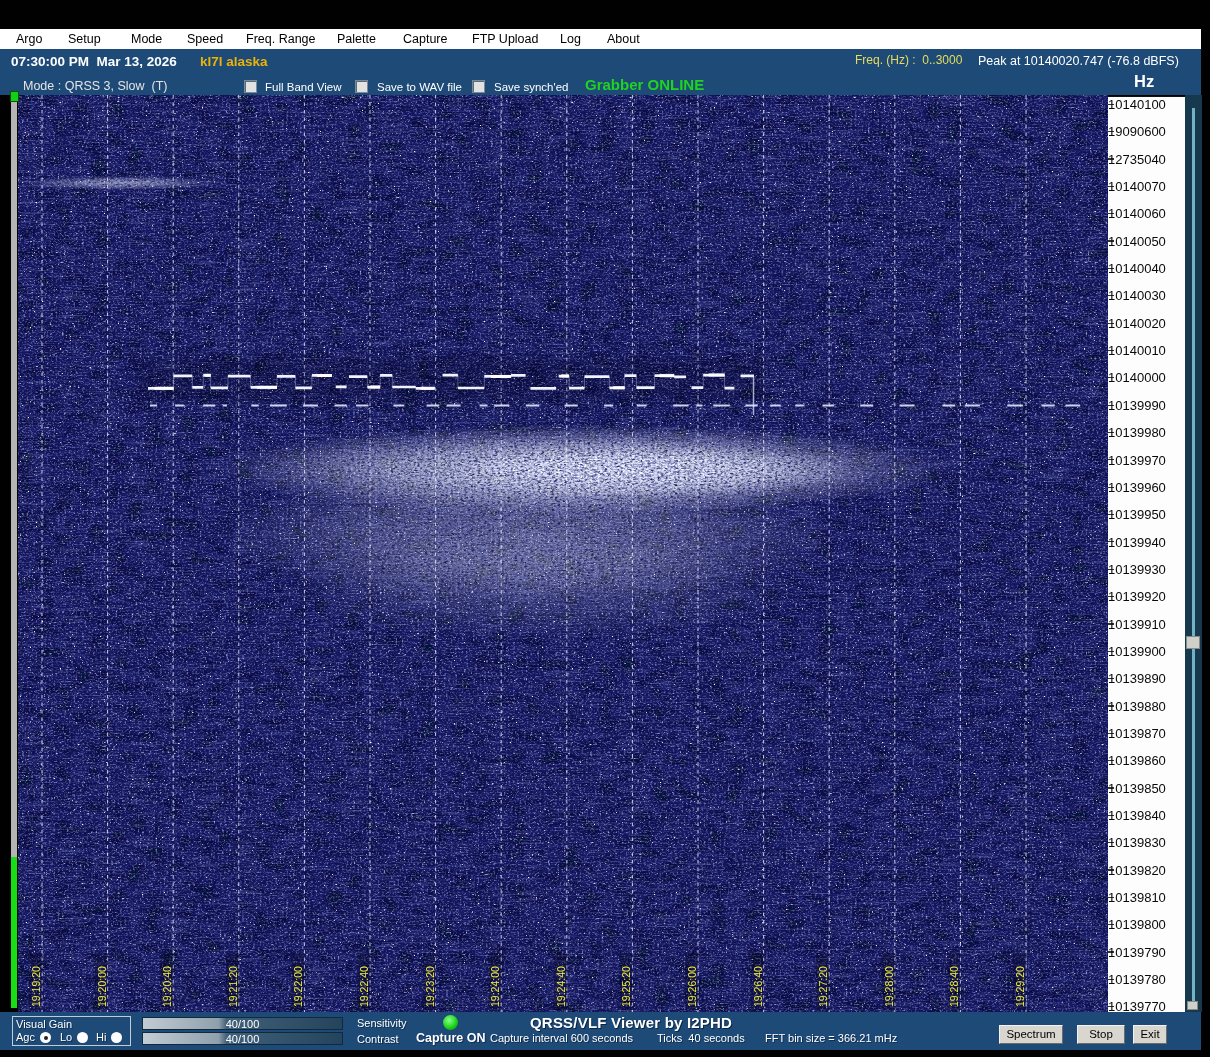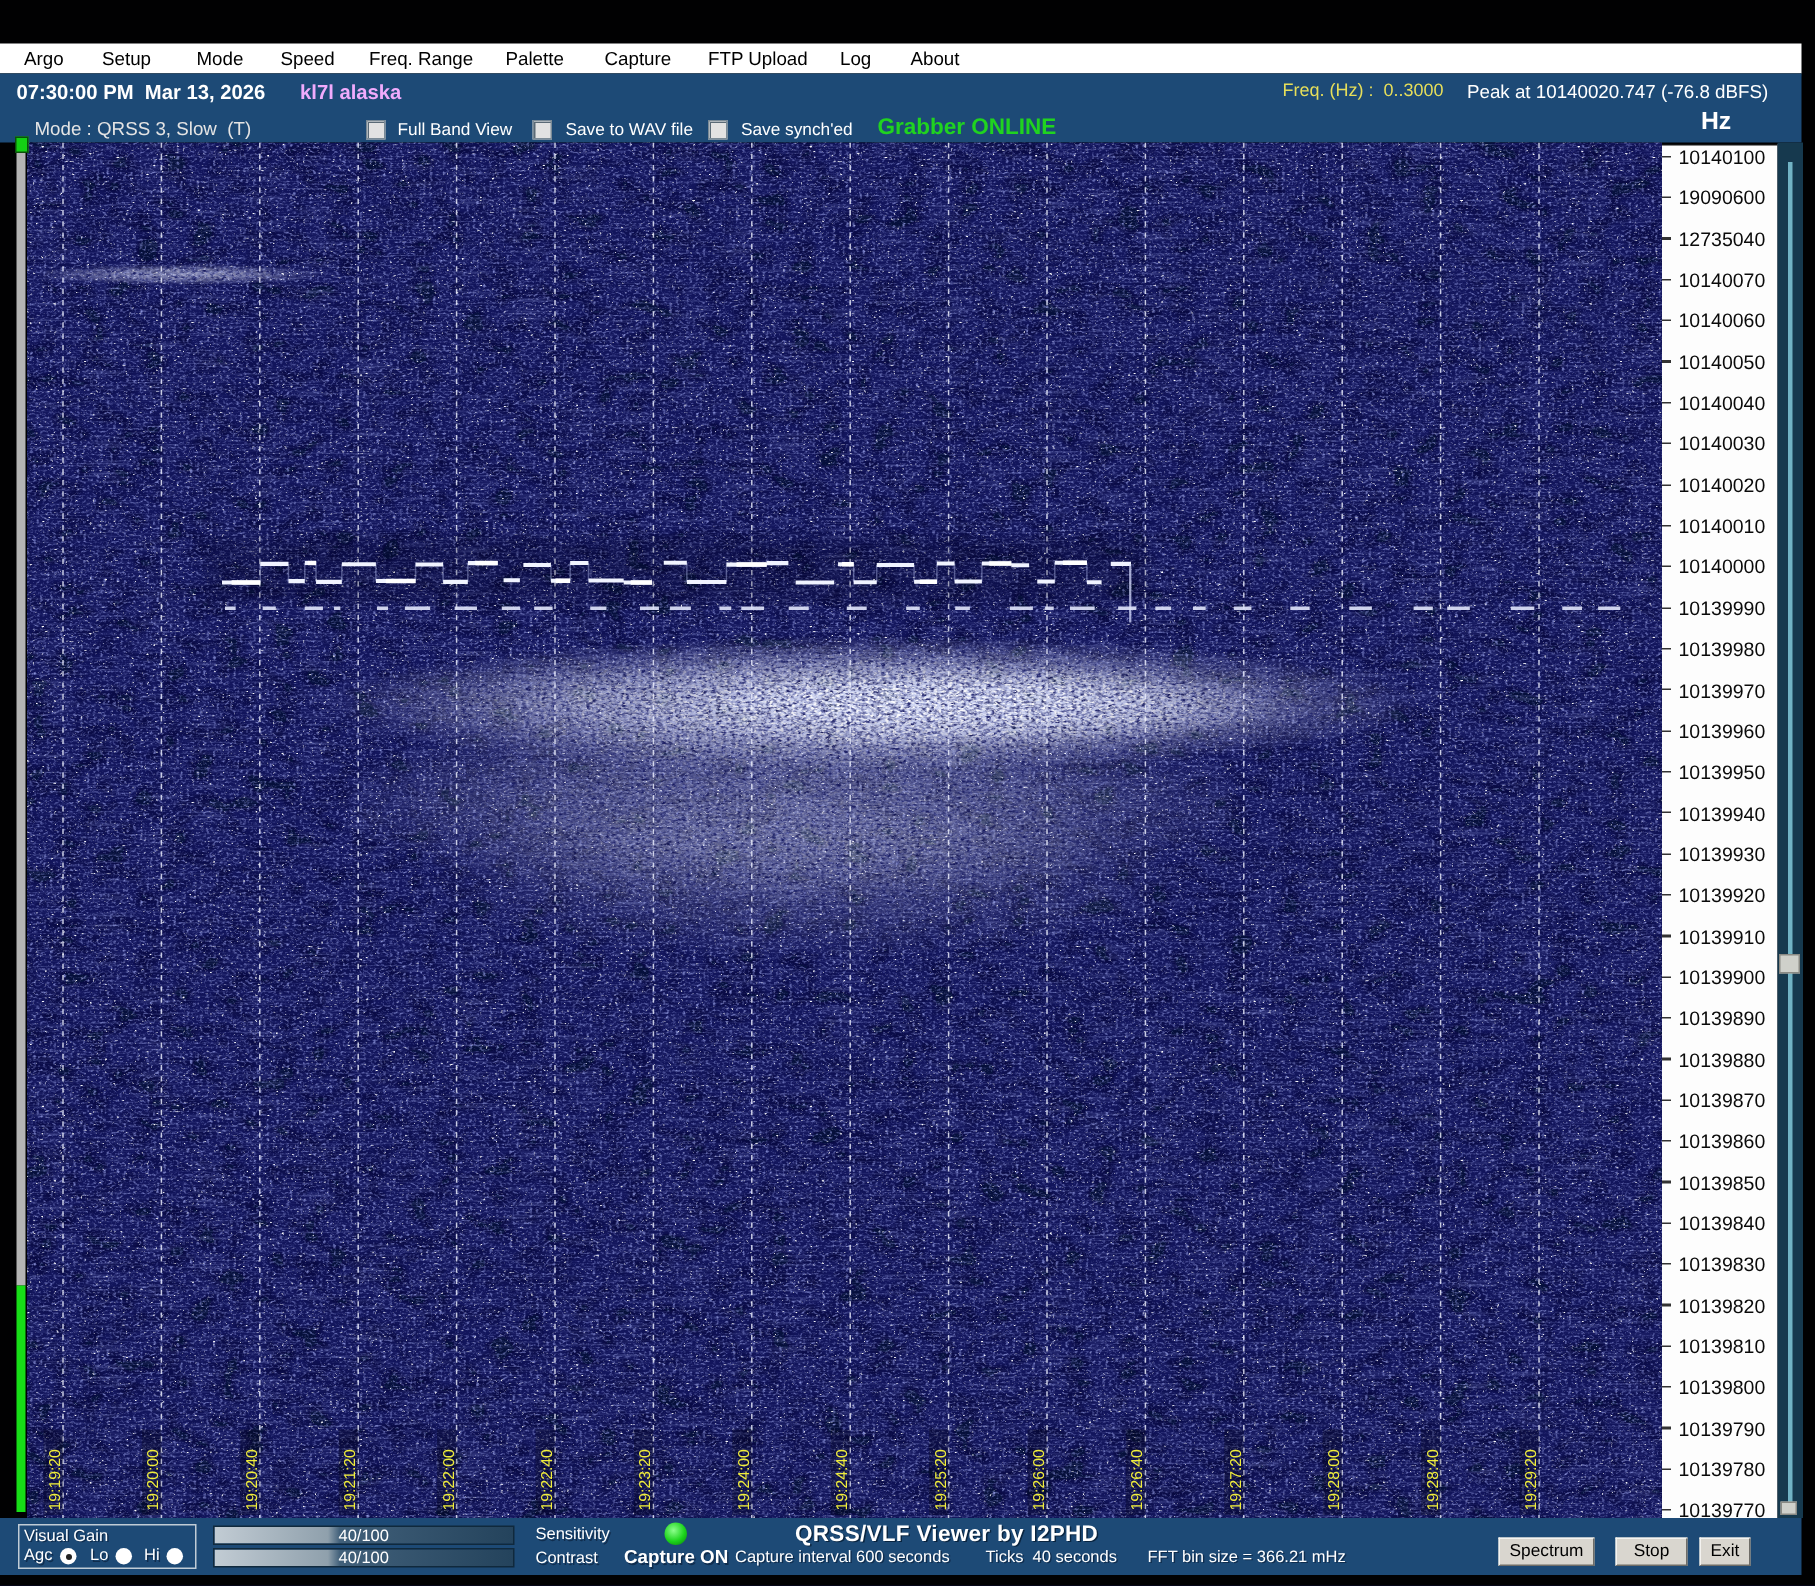--- a/index.html
+++ b/index.html
@@ -6,21 +6,21 @@
 #menubar span{position:absolute;top:3px;font-size:12.5px;color:#000}
 #hdr{position:absolute;left:0;top:49px;width:1201px;height:46px;background:#1d4a76;color:#fff}
 .abs{position:absolute;white-space:nowrap}
 .cb{width:13px;height:13px;background:#e2e2e2;border:1px solid #7a8a96;box-shadow:inset 1px 1px 0 #5a6a76}
 #wf{position:absolute;left:18px;top:95px}
 #leftbar{position:absolute;left:11px;top:102px;width:6px;height:755px;background:#b4b4b4}
 #leftgreen{position:absolute;left:11px;top:857px;width:6px;height:151px;background:#17dd17}
 #greensq{position:absolute;left:10px;top:91px;width:9px;height:11px;background:#14d014;border:1px solid #0a500a}
 #scale{position:absolute;left:1108px;top:96px;width:77px;height:916px;background:#fdfdfd;border-top:1px solid #111}
 .tick{position:absolute;left:0;width:6px;height:1.3px;background:#333}
-.flab{position:absolute;left:11px;font-size:13px;color:#0a0a0a}
+.flab{position:absolute;left:0;font-size:13px;color:#0a0a0a}
 #tealstrip{position:absolute;left:1185px;top:95px;width:17px;height:917px;background:#16394e}
 #tealline{position:absolute;left:1192px;top:108px;width:3px;height:894px;background:#71b3c4}
 #thumb{position:absolute;left:1186px;top:636px;width:14px;height:13px;background:#cfd0ca;border:1px solid #8a8a84}
 #thumb2{position:absolute;left:1187px;top:1001px;width:11px;height:9px;background:#cfd0ca;border:1px solid #8a8a84}
 #botbar{position:absolute;left:0;top:1012px;width:1201px;height:38px;background:#1d4a76;color:#fff}
 #botbar .abs{font-size:11px;text-shadow:1px 1px 0 rgba(0,10,30,0.45)}
 .gb{position:absolute;left:12px;top:4px;width:119px;height:30px;border:1px solid #c0ccd6}
 .slider{position:absolute;left:142px;width:201px;height:13px;background:linear-gradient(90deg,#c2ccd4 0%,#8fa0ac 38%,#41607a 42%,#24435c 100%);border:1px solid #10293c;color:#fff;font-size:11px;text-align:center;line-height:12px}
 .btn{position:absolute;top:13px;height:19px;background:#d9d6cf;border-top:1.5px solid #f4f3f0;border-left:1.5px solid #f4f3f0;border-right:1.5px solid #6e6c67;border-bottom:1.5px solid #6e6c67;color:#000;font-size:11.5px;text-align:center;line-height:16px}
 .radio{position:absolute;width:11px;height:11px;border-radius:50%;background:#fff}
@@ -35,21 +35,21 @@
     <span style="left:337px">Palette</span>
     <span style="left:403px">Capture</span>
     <span style="left:472px">FTP Upload</span>
     <span style="left:560px">Log</span>
     <span style="left:607px">About</span>
   </div>
 <div style="position:absolute;left:0;top:49px;width:1201px;height:2px;background:#0e1822"></div>
 
 <div id="hdr">
   <div class="abs" style="left:11px;top:5px;font-size:13.5px;font-weight:bold">07:30:00 PM&nbsp;&nbsp;Mar 13, 2026</div>
-  <div class="abs" style="left:200px;top:5px;font-size:13.5px;font-weight:bold;color:#f0abfc">kl7l alaska</div>
+  <div class="abs" style="left:200px;top:5px;font-size:13.5px;font-weight:bold;color:#eab308">kl7l alaska</div>
   <div class="abs" style="left:855px;top:4px;font-size:12px;color:#e6de5a">Freq. (Hz) :&nbsp; 0..3000</div>
   <div class="abs" style="left:978px;top:5px;font-size:12.5px">Peak at 10140020.747 (-76.8 dBFS)</div>
   <div class="abs" style="left:23px;top:30px;font-size:12.5px;color:#e4e4e4">Mode : QRSS 3, Slow&nbsp; (T)</div>
   <div class="abs cb" style="left:244px;top:31px"></div>
     <div class="abs cb" style="left:355px;top:31px"></div>
     <div class="abs cb" style="left:472px;top:31px"></div>
   <div class="abs" style="left:265px;top:32px;font-size:11.5px">Full Band View</div>
   <div class="abs" style="left:377px;top:32px;font-size:11.5px">Save to WAV file</div>
   <div class="abs" style="left:494px;top:32px;font-size:11.5px">Save synch'ed</div>
   <div class="abs" style="left:585px;top:27px;font-size:15px;font-weight:bold;color:#20d320">Grabber ONLINE</div>

